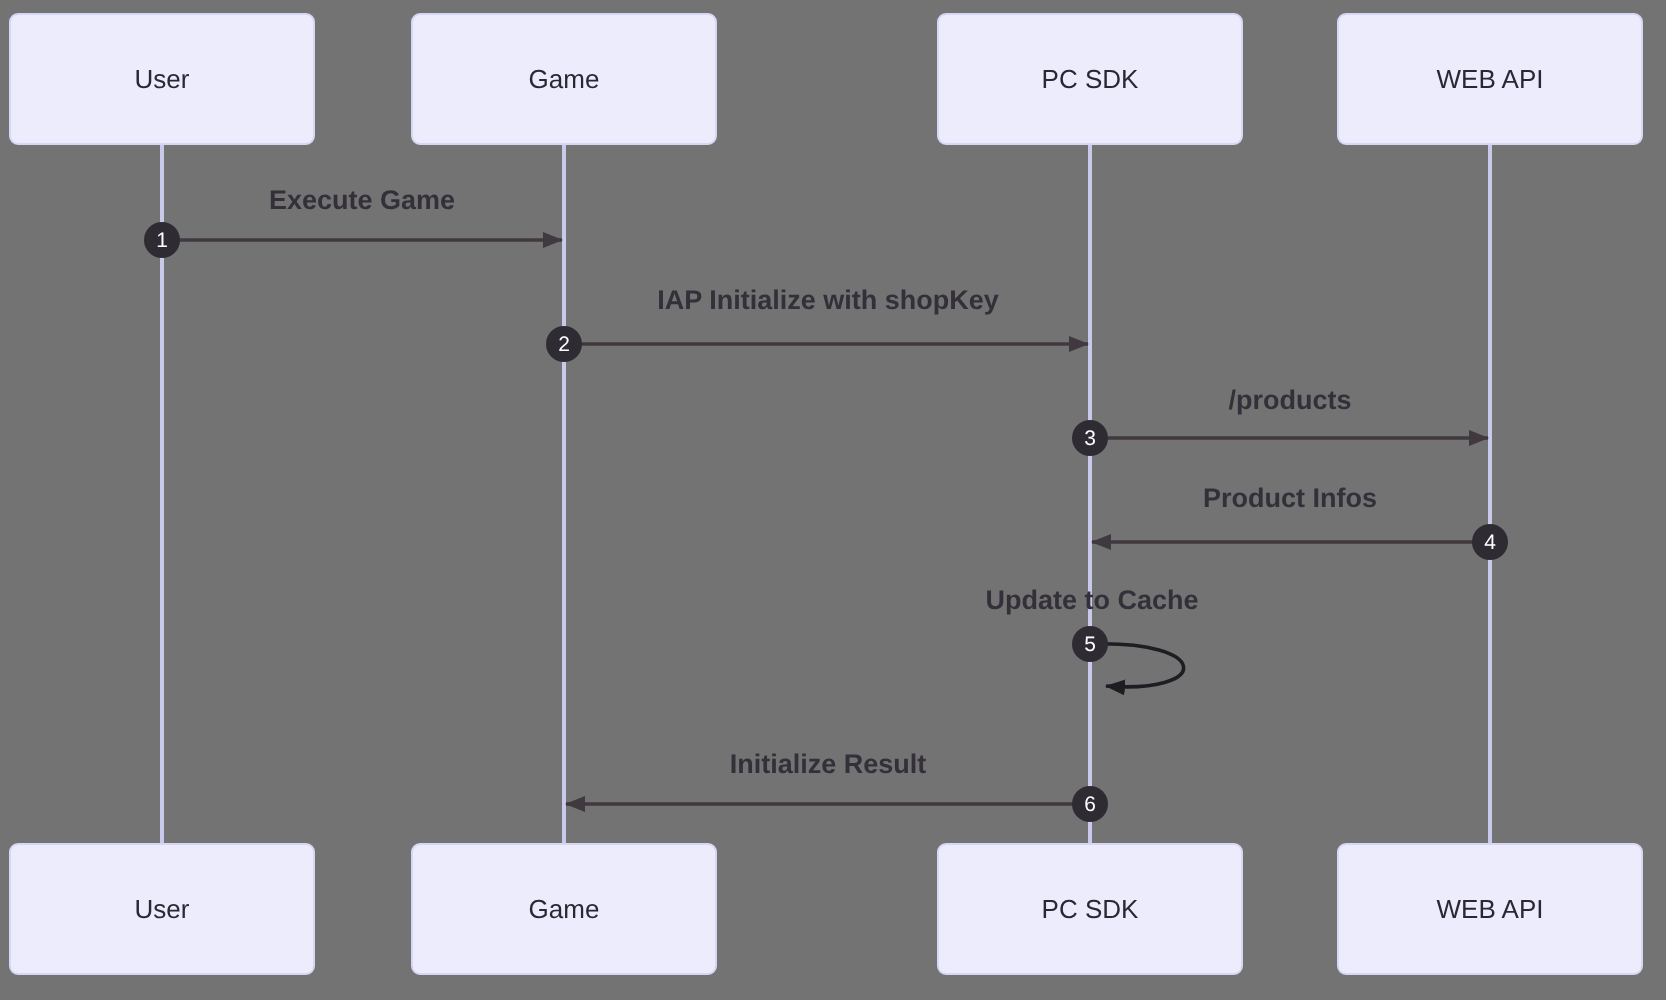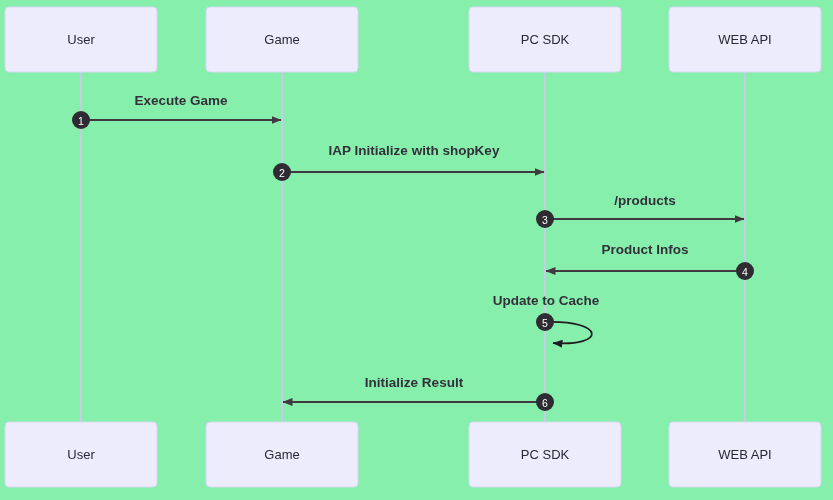--- a/index.html
+++ b/index.html
@@ -11,21 +11,21 @@
   body {
     font-family: "Liberation Sans", sans-serif;
     width: 833px;
     height: 500px;
     overflow: hidden;
   }
   #diagram-root {
     position: relative;
     width: 833px;
     height: 500px;
-    background: #86efac;
+    background: #737373;
   }
   svg.layer {
     position: absolute;
     left: 0;
     top: 0;
     width: 833px;
     height: 500px;
   }
   .actor-box-rect {
     fill: #ececfc;

